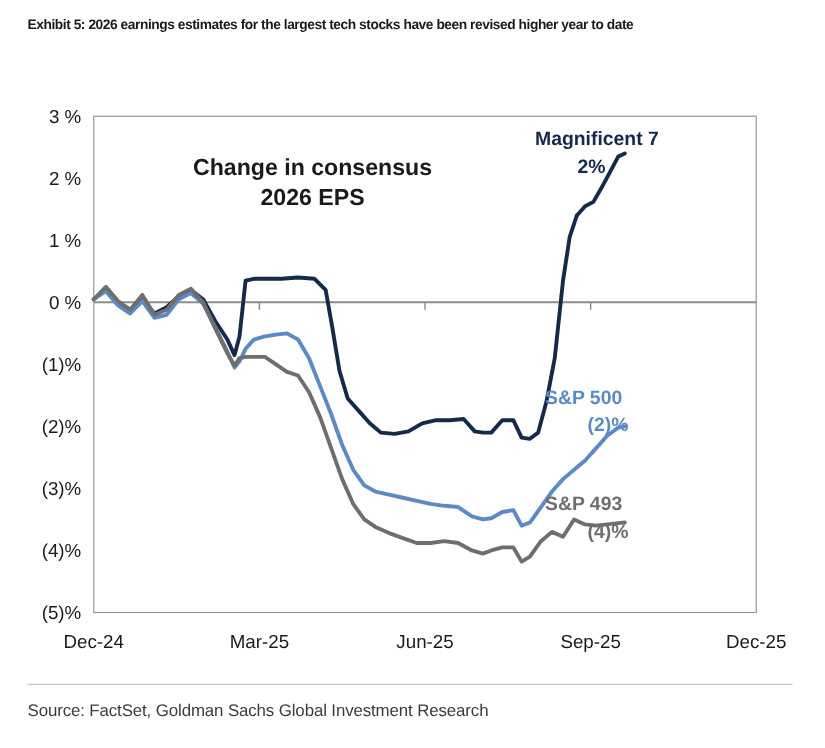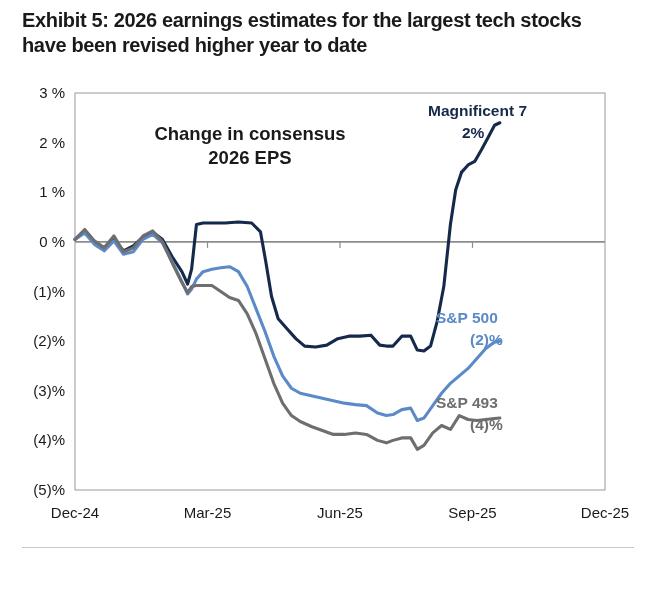--- a/index.html
+++ b/index.html
@@ -21,21 +21,21 @@
     width: 660px;
     height: 598px;
   }
   .title {
     position: absolute;
     left: 22px;
     top: 8px;
     width: 608px;
     font-family: "Liberation Sans", sans-serif;
     font-weight: bold;
-    font-size: 20px;
+    font-size: 11px;
     line-height: 25px;
     letter-spacing: -0.35px;
     color: #1a1a1a;
   }
   .chart-wrap {
     position: absolute;
     left: 0;
     top: 76px;
     width: 660px;
     height: 460px;
@@ -118,14 +118,15 @@
         <text x="428" y="40" text-anchor="start" class="ann-head" fill="#15294b">Magnificent 7</text>
         <text x="462" y="62" text-anchor="start" class="ann-val" fill="#15294b">2%</text>
         <text x="436" y="247" text-anchor="start" class="ann-head" fill="#5b8ac7">S&amp;P 500</text>
         <text x="470" y="269" text-anchor="start" class="ann-val" fill="#5b8ac7">(2)%</text>
         <text x="436" y="332" text-anchor="start" class="ann-head" fill="#6e6e6e">S&amp;P 493</text>
         <text x="470" y="354" text-anchor="start" class="ann-val" fill="#6e6e6e">(4)%</text>
       </svg>
   </div>
 
   <div class="src-rule"></div>
+  <div class="source">Source: FactSet, Goldman Sachs Global Investment Research</div>
 
 </div>
 
 </body></html>

